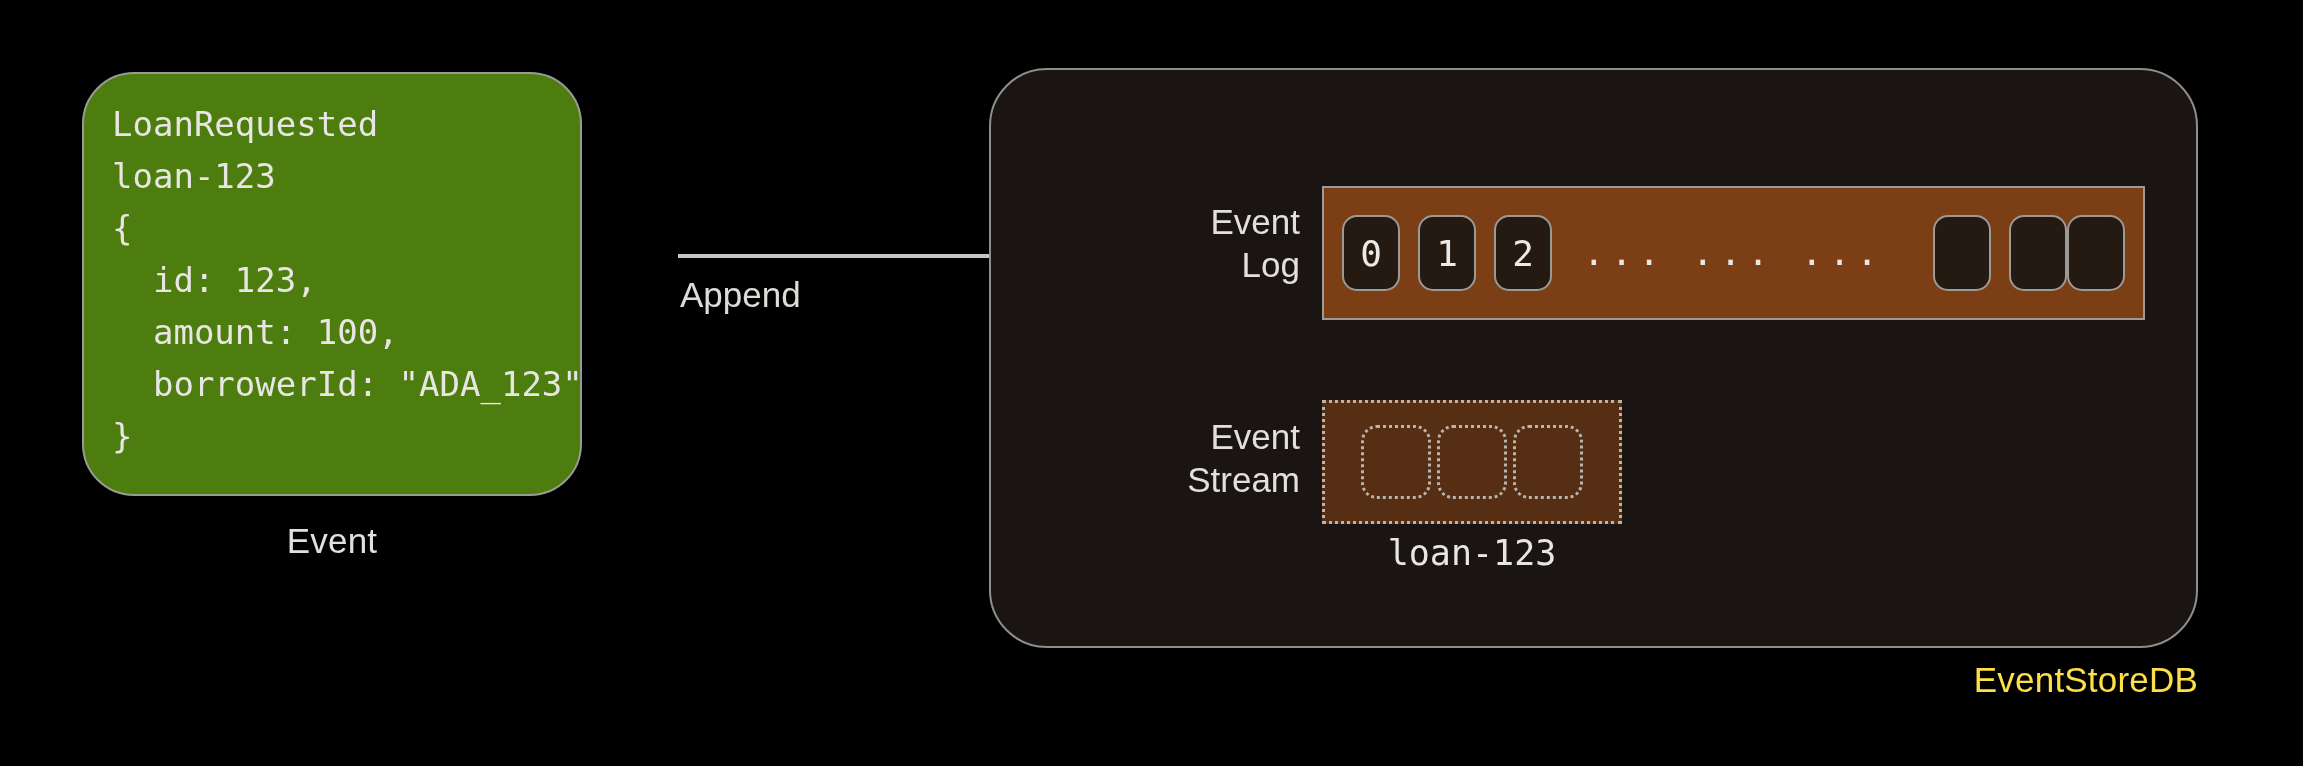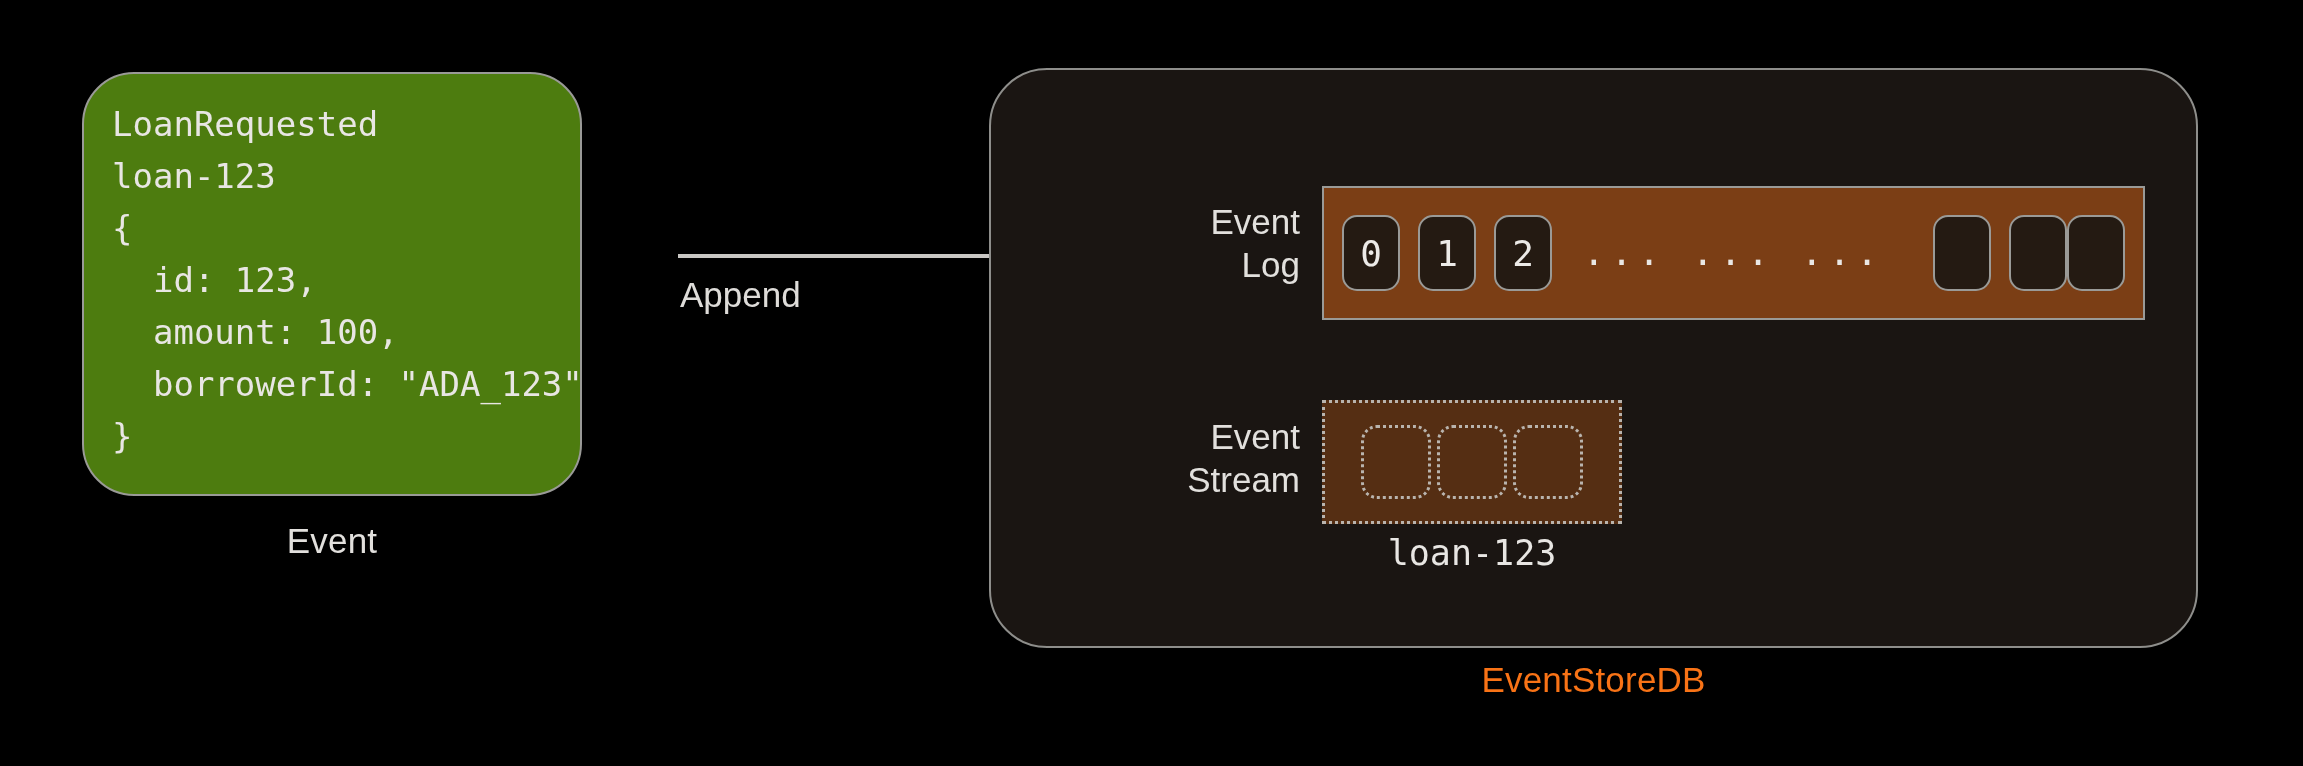--- a/index.html
+++ b/index.html
@@ -66,23 +66,23 @@
     background: #1a1512;
     border: 2px solid #8e8e8b;
     border-radius: 58px;
     box-sizing: border-box;
   }
   .esdb-caption {
     position: absolute;
     left: 989px;
     top: 660px;
     width: 1209px;
-    text-align: center;
-    font-size: 35px;
-    color: #f97316;
+    text-align: right;
+    font-size: 35px;
+    color: #fde047;
     letter-spacing: 0.2px;
   }
 
   
   .row-label {
     position: absolute;
     text-align: right;
     font-size: 35px;
     line-height: 43px;
     color: #e2e0dd;

